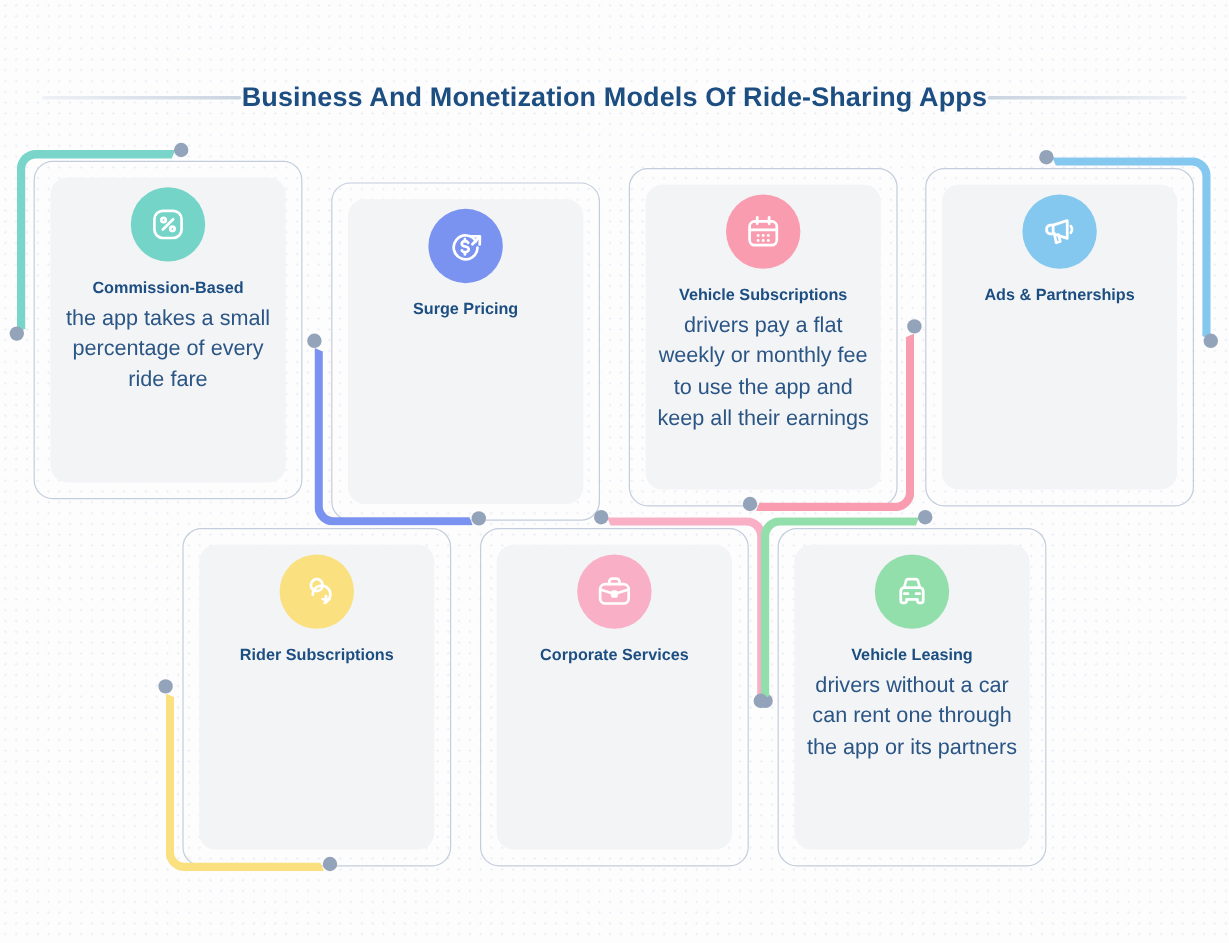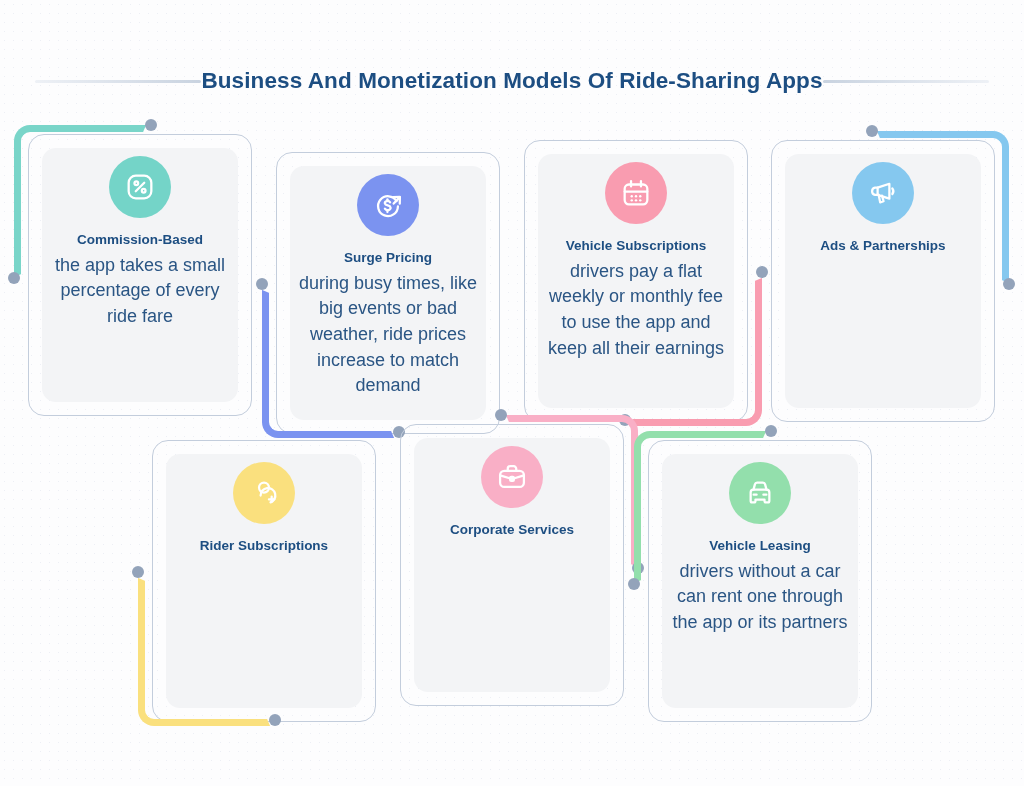--- a/index.html
+++ b/index.html
@@ -149,21 +149,20 @@
         <svg width="34" height="34" viewBox="0 0 24 24" fill="none" stroke="#ffffff" stroke-width="1.6" stroke-linecap="round" stroke-linejoin="round">
           <path d="M18 9.2A7 7 0 1 0 19 13"></path>
           <line x1="16" y1="11" x2="20.2" y2="6.6"></line>
           <polyline points="15.6,6.4 20.4,6.3 20.3,11.1"></polyline>
           <path d="M13.5 10.1c-.5-.8-1.5-1.1-2.4-.9-1 .2-1.5 1-1.3 1.8.2.8 1.1 1.1 2 1.3.9.2 1.8.5 2 1.4.2.9-.5 1.7-1.5 1.9-1 .2-2-.2-2.5-1"></path>
           <line x1="11.6" y1="8" x2="11.6" y2="9.2"></line>
           <line x1="11.6" y1="15.7" x2="11.6" y2="17"></line>
         </svg>
       </div>
       <div class="card-title">Surge Pricing</div>
-      <div class="card-desc">during busy times, like big events or bad weather, ride prices increase to match demand</div>
     </div>
   </div>
 
   <div class="card" style="left:524px;top:140px;">
     <div class="frame"></div>
     <div class="accent br" style="left:106px;top:138px;width:132px;height:148px;border-bottom-color:#f99cb0;border-right-color:#f99cb0;"></div>
     <div class="dot" style="left:232px;top:126px;"></div>
     <div class="dot" style="left:95px;top:274px;"></div>
     <div class="inner"></div>
     <div class="body">
@@ -217,21 +216,21 @@
           <circle cx="12" cy="8.2" r="3.5"></circle>
           <path d="M16.6 18.6 A5.2 5.2 0 1 0 9.6 13.8"></path>
           <line x1="17.4" y1="14.6" x2="17.4" y2="18.4"></line>
           <line x1="15.5" y1="16.5" x2="19.3" y2="16.5"></line>
         </svg>
       </div>
       <div class="card-title">Rider Subscriptions</div>
     </div>
   </div>
 
-  <div class="card" style="left:400px;top:424px;border-radius:21px;">
+  <div class="card" style="left:400px;top:440px;border-radius:21px;">
     <div class="frame"></div>
     <div class="accent tr" style="left:106px;top:-9px;width:132px;height:152px;border-top-color:#f9afc6;border-right-color:#f9afc6;"></div>
     <div class="dot" style="left:95px;top:-15px;"></div>
     <div class="dot" style="left:232px;top:138px;"></div>
     <div class="inner"></div>
     <div class="body">
       <div class="icon-circle" style="background:#f9afc6;">
         <svg width="34" height="34" viewBox="0 0 24 24" fill="none" stroke="#ffffff" stroke-width="1.6" stroke-linecap="round" stroke-linejoin="round">
           <rect x="3.6" y="7.6" width="16.8" height="11.4" rx="3"></rect>
           <path d="M9 7.6 V6.2 A1.8 1.8 0 0 1 10.8 4.4 H13.2 A1.8 1.8 0 0 1 15 6.2 V7.6"></path>

